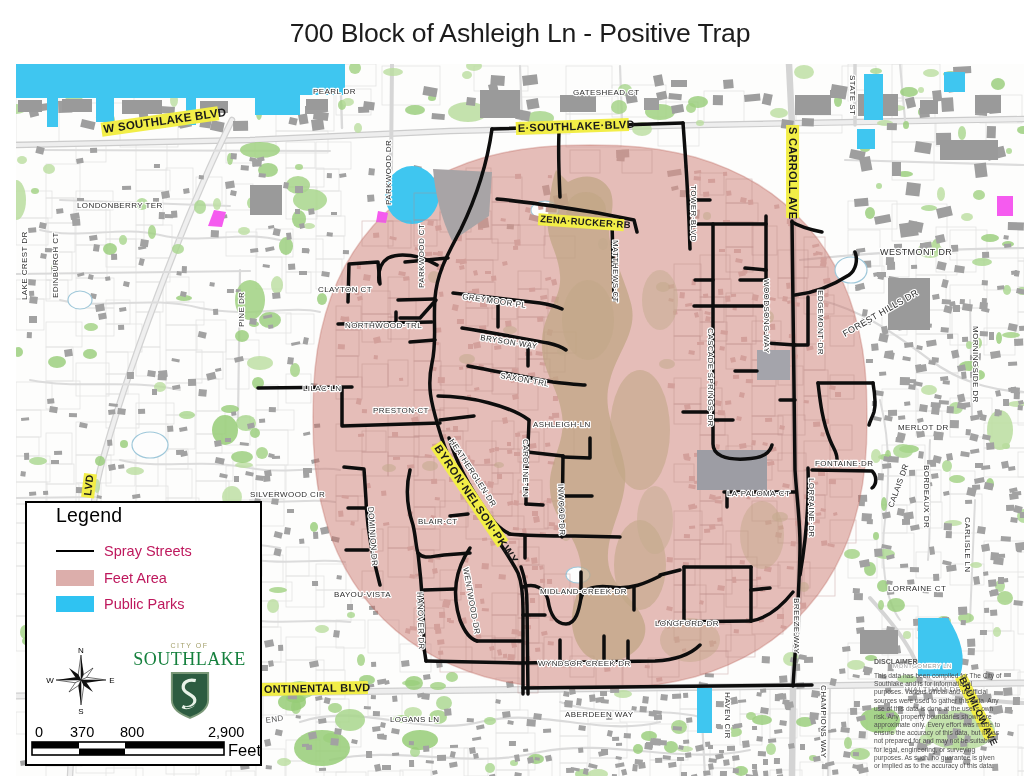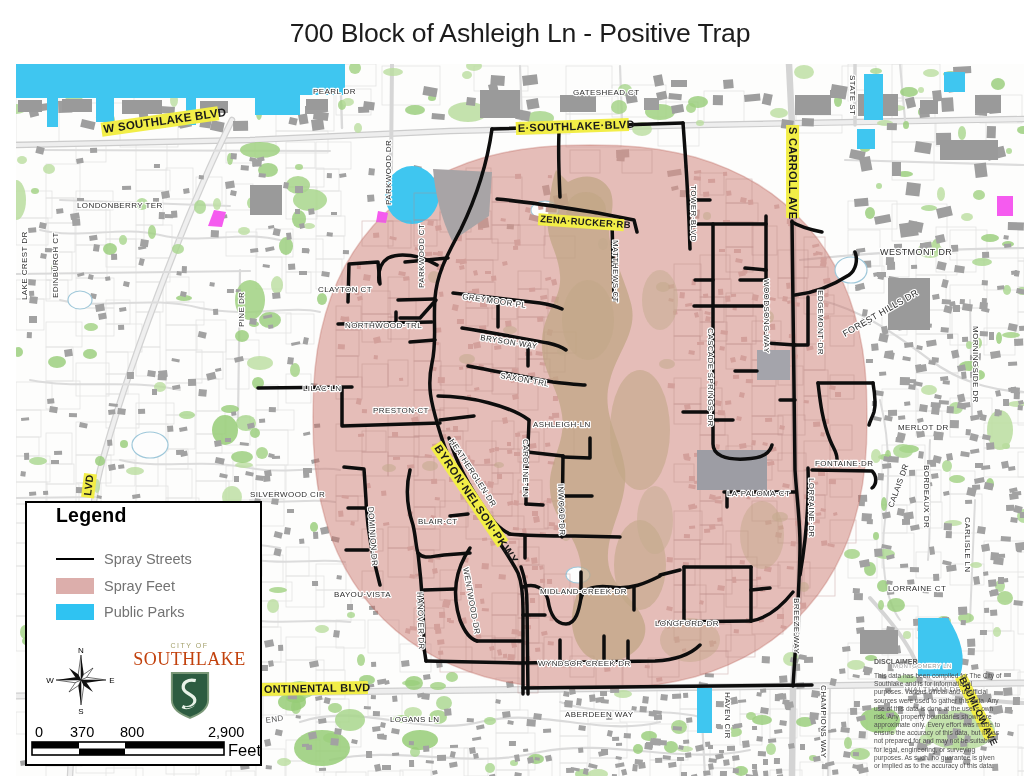--- a/index.html
+++ b/index.html
@@ -1,27 +1,27 @@
 <!DOCTYPE html>
 <html><head><meta charset="utf-8">
 <style>
 html,body{margin:0;padding:0;background:#fff;width:1024px;height:783px;overflow:hidden}
 body{font-family:"Liberation Sans",sans-serif;position:relative}
 #title{position:absolute;left:8px;top:18px;width:1024px;text-align:center;font-size:26.6px;color:#1c1c1c;letter-spacing:-0.2px}
 #mapwrap{position:absolute;left:0;top:0}
 #legend{position:absolute;left:25px;top:501px;width:233px;height:261px;background:#fff;border:2px solid #000;z-index:5}
-#legtitle{font-weight:bold;font-size:19.5px;margin:1px 0 24px 29px;letter-spacing:0.2px}
+#legtitle{font-weight:normal;font-size:19.5px;margin:1px 0 16px 29px;letter-spacing:0.2px}
 .lrow{display:flex;align-items:center;margin:0 0 10.5px 29px;height:16px}
 .sw{width:38px;height:16px;display:inline-block;margin-right:10px;flex:none}
 .sw.line{height:0;border-top:2.5px solid #000;width:38px}
-.lt{font-size:14.5px;color:#737373}
+.lt{font-size:14.5px;color:#be185d}
 #compass{position:absolute;left:18px;top:138px}
 #logo{position:absolute;left:95px;top:139px;width:135px;text-align:center}
 #cityof{font-size:7px;color:#a3a06b;letter-spacing:1.5px}
-#slname{font-family:"Liberation Serif",serif;font-size:18px;color:#c2410c;letter-spacing:0.5px;margin-top:0px}
+#slname{font-family:"Liberation Serif",serif;font-size:18px;color:#15803d;letter-spacing:0.5px;margin-top:0px}
 #shield{margin-top:1px}
 #scalenums{position:absolute;left:5px;top:221px;width:228px;height:14px;font-size:14.5px}
 #scalenums span{position:absolute;top:0}
 #scalebar{position:absolute;left:4px;top:238px}
 #disc{position:absolute;left:874px;top:658px;width:128px;z-index:4}
 #disct{font-size:7px;font-weight:bold;color:#5a5a5a;margin-bottom:7px}
 #discb{font-size:6.6px;color:#4f4f4f;line-height:1.24}
 </style></head>
 <body>
 
@@ -2264,21 +2264,21 @@
 
   <div id="legtitle">Legend</div>
 
   <div class="lrow">
       <span class="sw line"></span>
       <span class="lt">Spray Streets</span>
     </div>
 
   <div class="lrow">
       <span class="sw" style="background:#dcaeab"></span>
-      <span class="lt">Spray Feet</span>
+      <span class="lt">Feet Area</span>
     </div>
 
   <div class="lrow">
       <span class="sw" style="background:#2fc3f2"></span>
       <span class="lt">Public Parks</span>
     </div>
 
 
   <svg id="compass" width="72" height="78" viewBox="0 0 72 78">
     <g transform="translate(36,39)">

